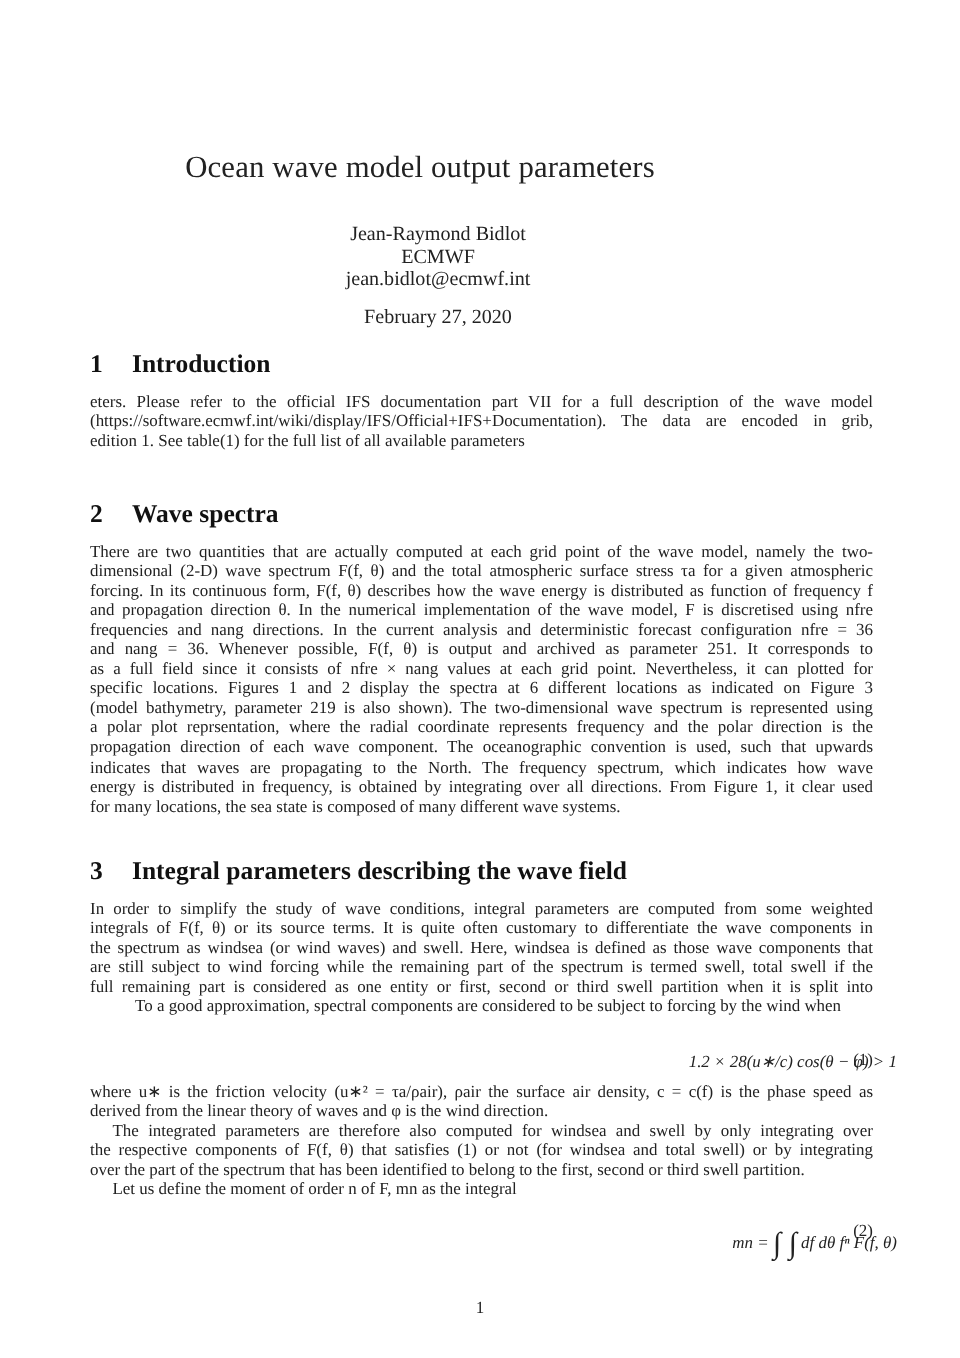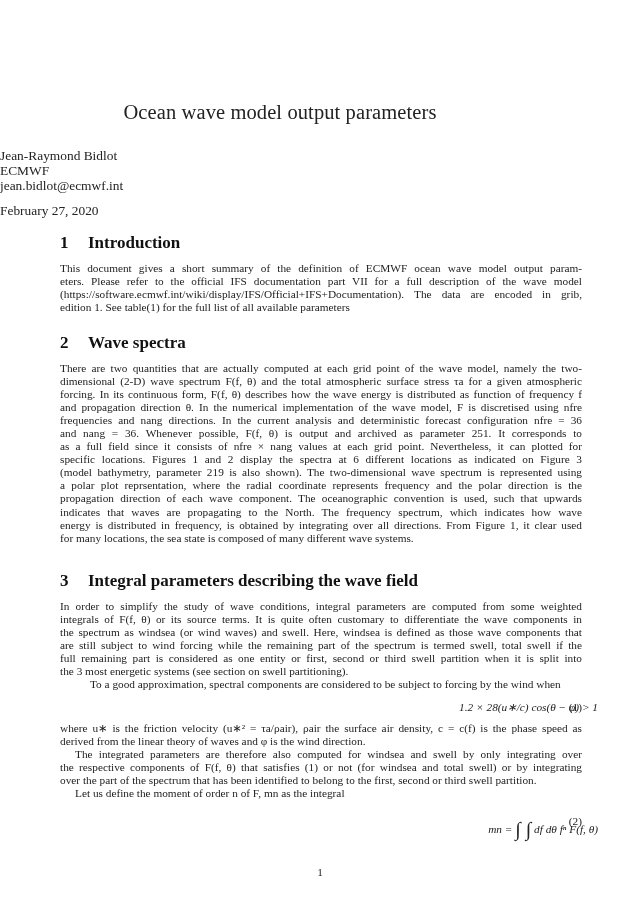--- a/index.html
+++ b/index.html
@@ -1,21 +1,21 @@
 <!DOCTYPE html>
 <html><head>
 <meta charset="utf-8">
 <style>
   html, body { margin:0; padding:0; background:#ffffff; }
   body { width:640px; height:905px; position:relative; overflow:hidden;
          font-family:"DejaVu Serif","Liberation Serif",serif; color:#222; }
   .page { position:absolute; left:0; top:0; width:640px; height:905px; }
   .abs { position:absolute; }
   .title { top:101px; left:0; width:560px; text-align:center; font-family:"Liberation Serif",serif; font-size:20.5px; color:#222; letter-spacing:0.1px; }
-  .author { left:0; width:584px; text-align:left; font-family:"Liberation Serif",serif; font-size:13.4px; color:#222; }
+  .author { left:0; width:584px; text-align:center; font-family:"Liberation Serif",serif; font-size:13.4px; color:#222; }
   .h1 { left:60px; font-family:"Liberation Serif",serif; font-weight:bold; font-size:17px; color:#111; }
   .h1 .num { display:inline-block; width:28px; }
   .para { left:60px; width:522px; font-family:"Liberation Serif",serif; font-size:11.3px; line-height:13.05px; text-align:justify; color:#222; }
   .indent { text-indent:15px; }
   .line { display:block; text-align:justify; text-align-last:justify; white-space:nowrap; }
   .last { text-align-last:left; }
   .eq { left:60px; width:522px; font-family:"Liberation Serif",serif; font-size:11.3px; color:#222; }
   .eq .body { position:absolute; left:16px; width:522px; text-align:right; font-style:italic; }
   .eq .tag { position:absolute; right:0; }
   .pageno { top:866px; left:0; width:640px; text-align:center; font-family:"Liberation Serif",serif; font-size:11.3px; }
@@ -29,21 +29,20 @@
   <div class="abs title">Ocean wave model output parameters</div>
   <div class="abs author" style="top:148px">Jean-Raymond Bidlot</div>
   <div class="abs author" style="top:163px">ECMWF</div>
   <div class="abs author" style="top:178px">jean.bidlot@ecmwf.int</div>
   <div class="abs author" style="top:203px">February 27, 2020</div>
 
   <div class="abs h1" style="top:233px">
     <span class="num">1</span><span>Introduction</span>
   </div>
   <div class="abs para" style="top:262px">
-    <span class="line">This document gives a short summary of the definition of ECMWF ocean wave model output param-</span>
     <span class="line">eters.  Please refer to the official IFS documentation part VII for a full description of the wave model</span>
     <span class="line">(https://software.ecmwf.int/wiki/display/IFS/Official+IFS+Documentation). The data are encoded in grib,</span>
     <span class="line last">edition 1. See table(1) for the full list of all available parameters</span>
   </div>
 
   <div class="abs h1" style="top:333px">
     <span class="num">2</span><span>Wave spectra</span>
   </div>
   <div class="abs para" style="top:362px">
     <span class="line">There are two quantities that are actually computed at each grid point of the wave model, namely the two-</span>
@@ -64,21 +63,20 @@
 
   <div class="abs h1" style="top:571px">
     <span class="num">3</span><span>Integral parameters describing the wave field</span>
   </div>
   <div class="abs para" style="top:600px">
     <span class="line">In order to simplify the study of wave conditions, integral parameters are computed from some weighted</span>
     <span class="line">integrals of F(f, θ) or its source terms. It is quite often customary to differentiate the wave components in</span>
     <span class="line">the spectrum as windsea (or wind waves) and swell. Here, windsea is defined as those wave components that</span>
     <span class="line">are still subject to wind forcing while the remaining part of the spectrum is termed swell, total swell if the</span>
     <span class="line">full remaining part is considered as one entity or first, second or third swell partition when it is split into</span>
-    <span class="line last">the 3 most energetic systems (see section on swell partitioning).</span>
     <span class="line indent last" style="padding-left:15px">To a good approximation, spectral components are considered to be subject to forcing by the wind when</span>
   </div>
 
   <div class="abs eq" style="top:701px">
     <span class="body">1.2 × 28(u∗/c) cos(θ − φ) &gt; 1</span>
     <span class="tag">(1)</span>
   </div>
 
   <div class="abs para" style="top:722px">
     <span class="line">where u∗ is the friction velocity (u∗² = τa/ρair), ρair the surface air density, c = c(f) is the phase speed as</span>

